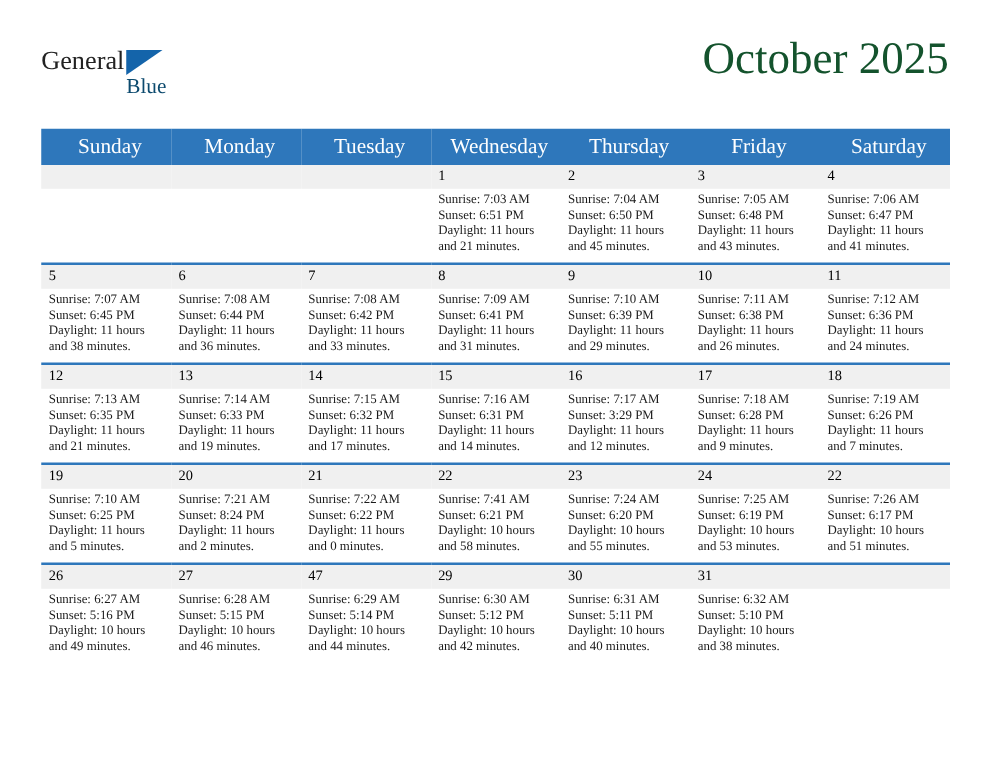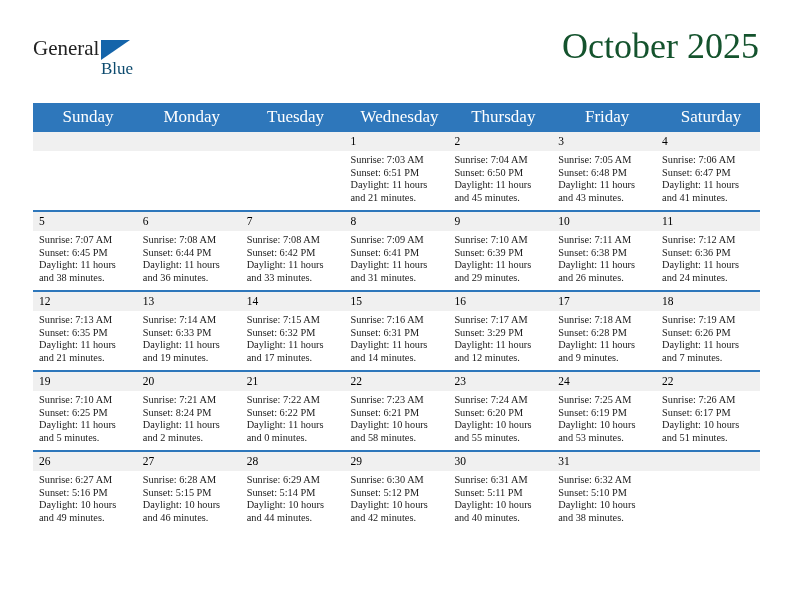--- a/index.html
+++ b/index.html
@@ -388,21 +388,21 @@
             <div class="details">
               <div>Sunrise: 7:22 AM</div>
               <div>Sunset: 6:22 PM</div>
               <div>Daylight: 11 hours</div>
               <div>and 0 minutes.</div>
             </div>
           </td>
           <td>
             <div class="daynum">22</div>
             <div class="details">
-              <div>Sunrise: 7:23 AM</div>
+              <div>Sunrise: 7:41 AM</div>
               <div>Sunset: 6:21 PM</div>
               <div>Daylight: 10 hours</div>
               <div>and 58 minutes.</div>
             </div>
           </td>
           <td>
             <div class="daynum">23</div>
             <div class="details">
               <div>Sunrise: 7:24 AM</div>
               <div>Sunset: 6:20 PM</div>
@@ -442,21 +442,21 @@
           <td>
             <div class="daynum">27</div>
             <div class="details">
               <div>Sunrise: 6:28 AM</div>
               <div>Sunset: 5:15 PM</div>
               <div>Daylight: 10 hours</div>
               <div>and 46 minutes.</div>
             </div>
           </td>
           <td>
-            <div class="daynum">28</div>
+            <div class="daynum">47</div>
             <div class="details">
               <div>Sunrise: 6:29 AM</div>
               <div>Sunset: 5:14 PM</div>
               <div>Daylight: 10 hours</div>
               <div>and 44 minutes.</div>
             </div>
           </td>
           <td>
             <div class="daynum">29</div>
             <div class="details">

